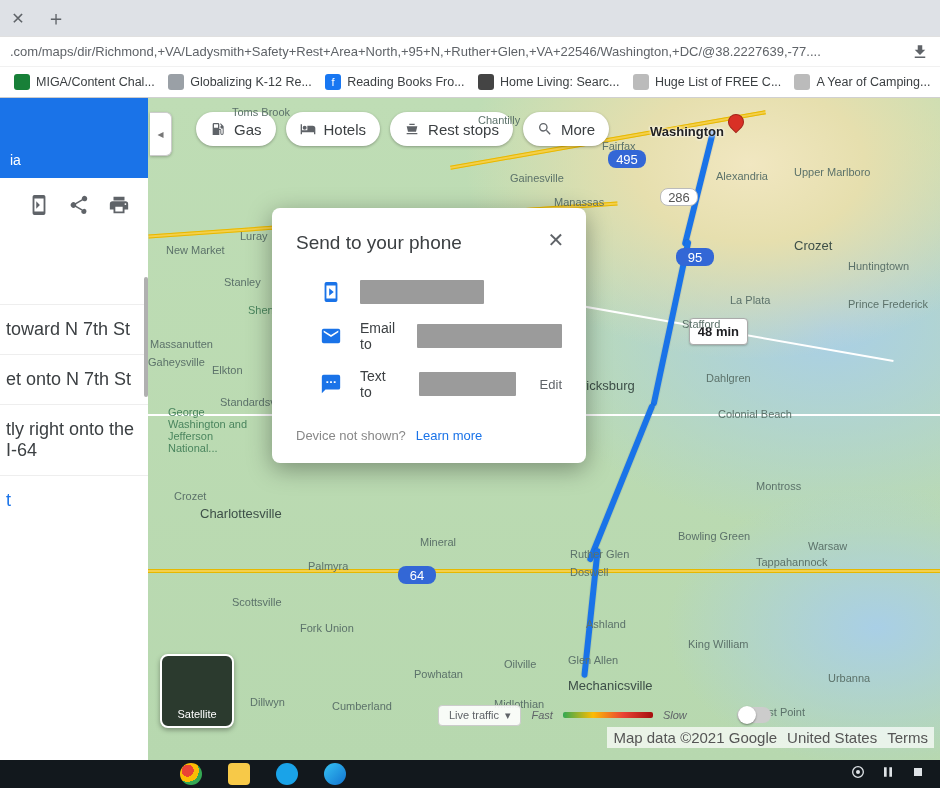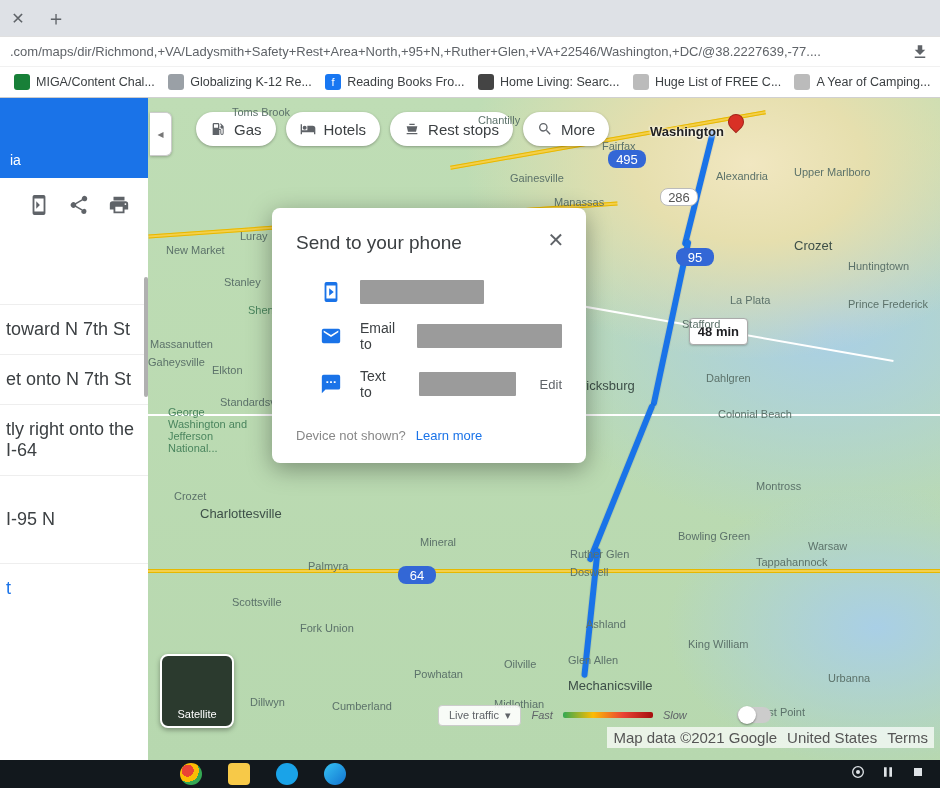--- a/index.html
+++ b/index.html
@@ -146,23 +146,20 @@
             <path d="M18 16.08a2.91 2.91 0 0 0-1.96.77L8.91 12.7a3.27 3.27 0 0 0 0-1.39l7.05-4.11A2.99 2.99 0 1 0 15 5a3 3 0 0 0 .09.7L8.04 9.81a3 3 0 1 0 0 4.38l7.12 4.16a2.82 2.82 0 0 0-.8.65A2.92 2.92 0 1 0 18 16.08z"></path>
           </svg></span>
       <span><svg viewBox="0 0 24 24">
             <path d="M19 8H5a3 3 0 0 0-3 3v6h4v4h12v-4h4v-6a3 3 0 0 0-3-3zm-3 11H8v-5h8v5zm3-7a1 1 0 1 1 1-1 1 1 0 0 1-1 1zM18 3H6v4h12V3z"></path>
           </svg></span>
     </div>
     <div class="sidebar-gap"></div>
     <div class="step"><span>toward N 7th St</span></div>
     <div class="step"><span>et onto N 7th St</span></div>
     <div class="step"><span>tly right onto the I-64</span></div>
-    <div class="step step-big">
-        <span>I-95 N</span>
-      </div>
     <div class="step step-link"><span>t</span></div>
   </div>
   <div class="sidebar-scrollmark"></div>
 
   <div class="map">
     <div class="map-grad"></div>
 
     <div class="road-h" style="top:471px;left:0;right:0;"></div>
     <div class="road-h" style="top:120px;left:0;width:470px;transform:rotate(-4deg);"></div>
     <div class="road-h" style="top:40px;left:300px;width:320px;transform:rotate(-10deg);"></div>

